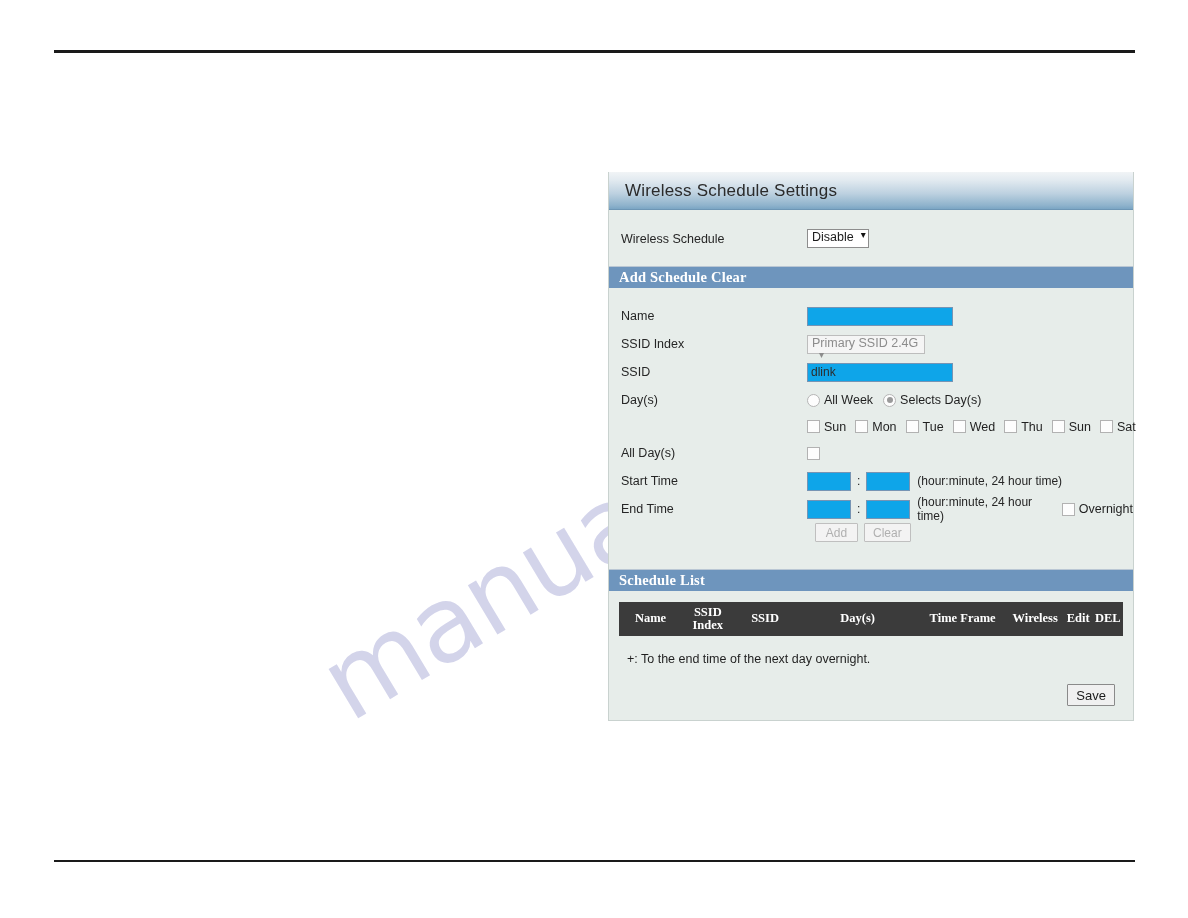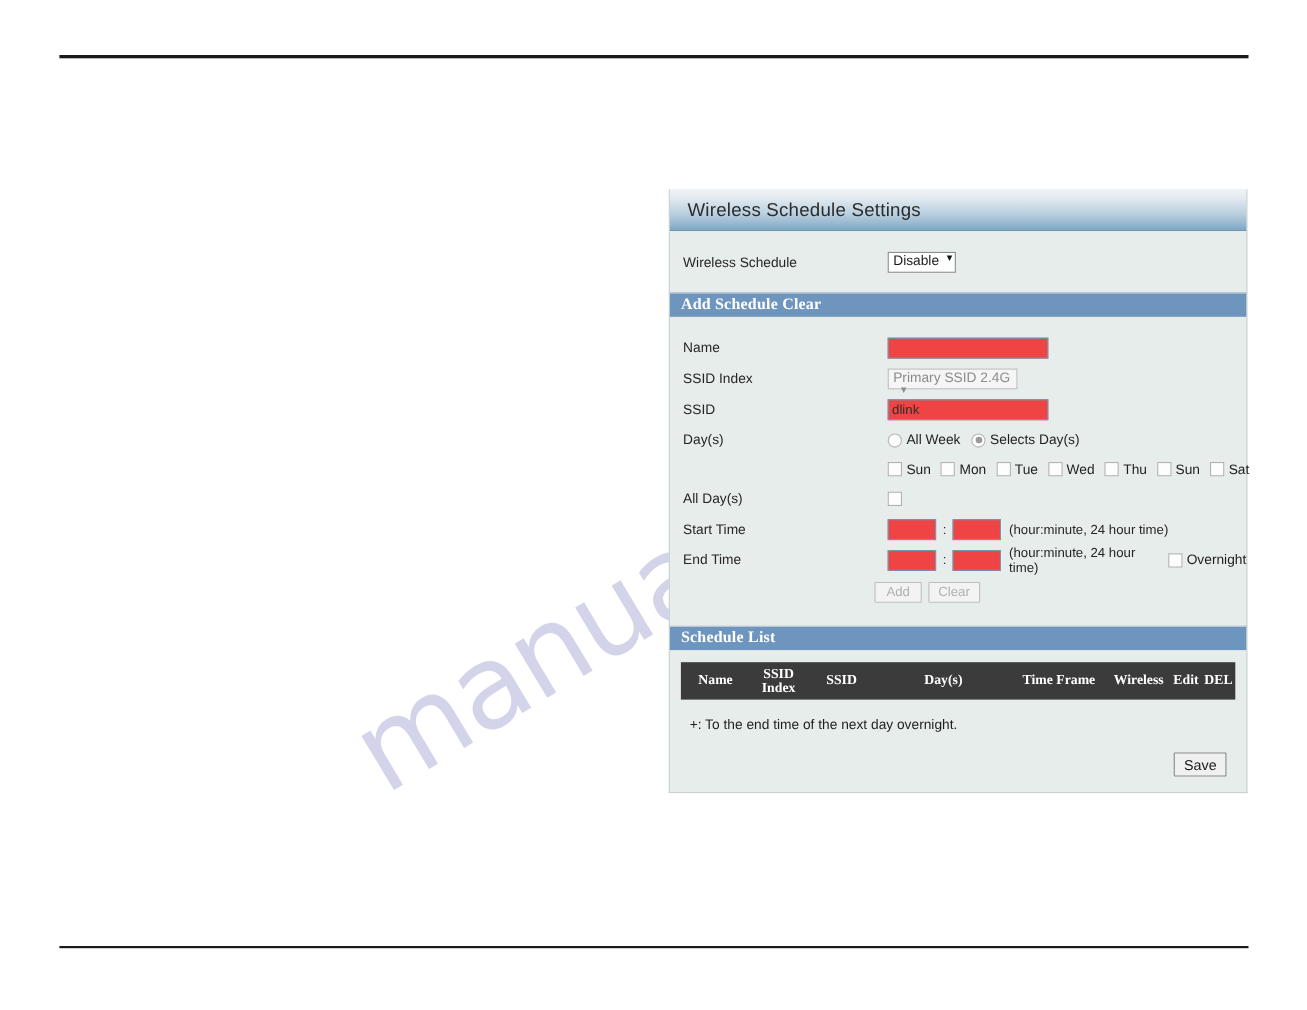--- a/index.html
+++ b/index.html
@@ -115,21 +115,21 @@
     display: flex;
     align-items: center;
     flex: 1 1 auto;
   }
 
   
   input.text-field {
     box-sizing: border-box;
     height: 19px;
     border: 1px solid #7694b4;
-    background: #ef4444;
+    background: #0ea5e9;
     font-family: "Liberation Sans", sans-serif;
     font-size: 12px;
     color: #2c2c2c;
     padding: 0 3px;
     outline: none;
   }
   input.text-field.wide { width: 146px; }
   input.text-field.time { width: 44px; }
 
   .time-colon {
@@ -229,21 +229,21 @@
     border-radius: 1px;
   }
   .btn.enabled {
     border-color: #8a8a8a;
     color: #1b1b1b;
     background: #f0f0f0;
     height: 22px;
     min-width: 46px;
     font-size: 13px;
   }
-  .btn-row { display: flex; align-items: center; min-height: 30px; }
+  .btn-row { display: flex; align-items: flex-start; min-height: 30px; margin-left: 20px; }
   .btn-row .spacer { width: 186px; flex: 0 0 186px; }
 
   
   .list-block { padding-top: 6px; }
   .table-wrap { padding: 11px 10px 0 10px; }
   .table-head {
     background: #3b3b3b;
     height: 34px;
     display: flex;
     align-items: center;

